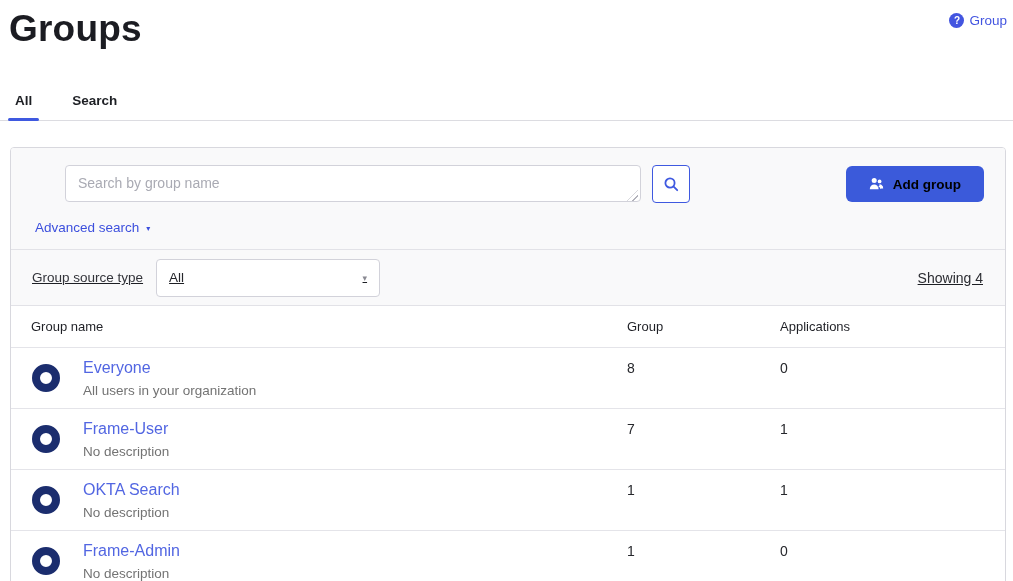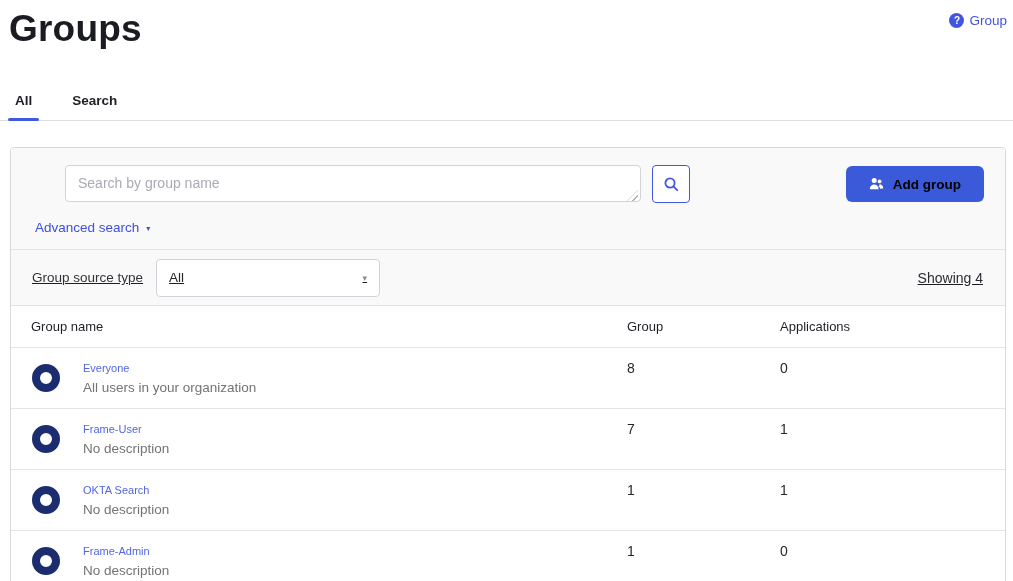--- a/index.html
+++ b/index.html
@@ -127,21 +127,21 @@
     border-bottom: 1px solid #e4e4e9;
     background: #fff;
   }
   .cell-name { display: flex; align-items: center; padding-left: 21px; }
   .group-icon {
     width: 28px; height: 28px; flex: 0 0 28px;
     border: 8px solid #1b2d6e; border-radius: 50%;
     background: #fff; margin-right: 23px;
   }
   .group-text { display: flex; flex-direction: column; gap: 6px; padding: 10px 0; }
-  .group-name { font-size: 11px; color: #5266e2; text-decoration: none; cursor: pointer; }
+  .group-name { font-size: 16px; color: #5266e2; text-decoration: none; cursor: pointer; }
   .group-desc { font-size: 13.5px; color: #737373; }
   .cell-num { font-size: 14px; color: #26272c; padding-top: 12px; }
 </style>
 </head>
 <body>
 
 <div class="page">
 
   <div class="page-header">
     <h1 class="page-title">Groups</h1>

